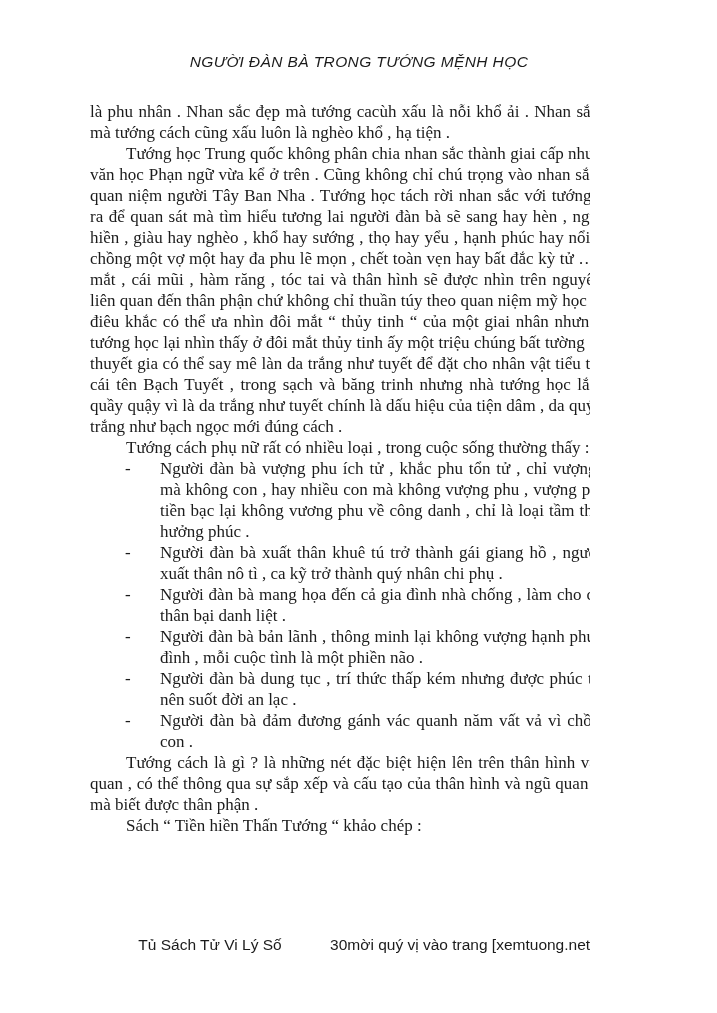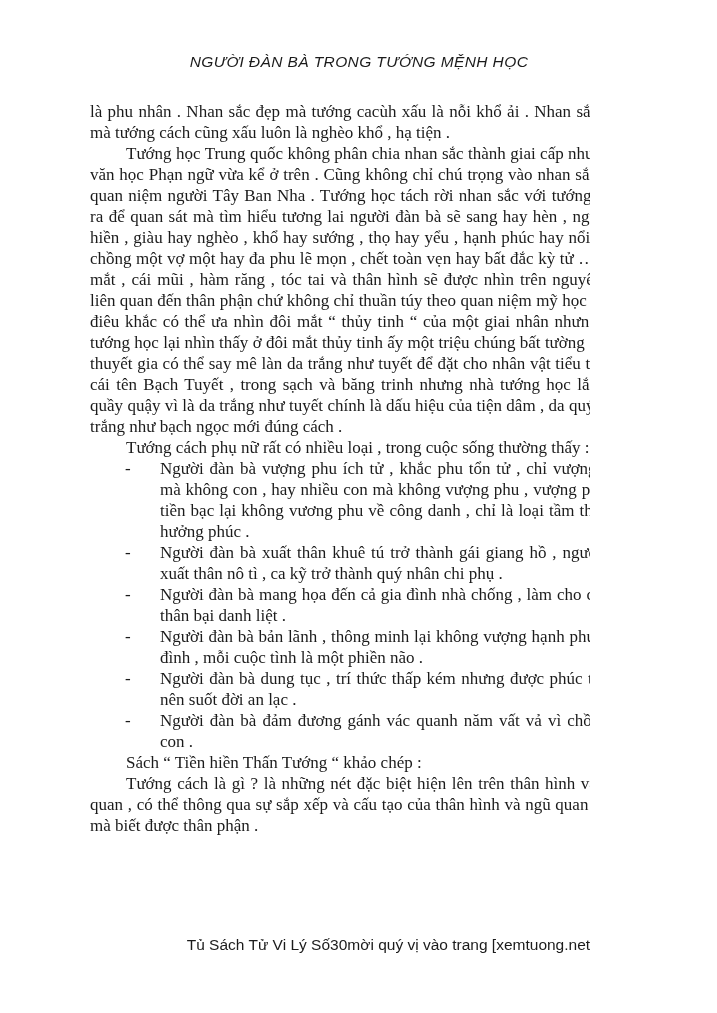--- a/index.html
+++ b/index.html
@@ -64,21 +64,21 @@
     position: absolute;
     top: 936px;
     left: 90px;
     width: 538px;
     font-family: "Liberation Sans", sans-serif;
     font-size: 15.5px;
     color: #1b1b1b;
     display: flex;
     align-items: baseline;
   }
-  .footer .f-left  { flex: 1; text-align: right;  white-space: nowrap; }
+  .footer .f-left  { flex: 1; text-align: center;  white-space: nowrap; }
   .footer .f-mid   { flex: 0 0 auto; text-align: center; }
   .footer .f-right { flex: 1; text-align: center; white-space: nowrap; }
 </style>
 </head>
 <body>
 
 <div class="page">
 
   <div class="doc-title">NGƯỜI ĐÀN BÀ TRONG TƯỚNG MỆNH HỌC</div>
 
@@ -110,23 +110,23 @@
       <li>
         <span class="dash">-</span>
         <span>Người đàn bà dung tục , trí thức thấp kém nhưng được phúc tường nên suốt đời an lạc .</span>
       </li>
       <li>
         <span class="dash">-</span>
         <span>Người đàn bà đảm đương gánh vác quanh năm vất vả vì chồng vì con .</span>
       </li>
     </ul>
 
+    <p class="indent">Tướng cách là gì ? là những nét đặc biệt hiện lên trên thân hình và ngũ quan , có thể thông qua sự sắp xếp và cấu tạo của thân hình và ngũ quan bộ vị mà biết được thân phận .</p>
+
     <p class="indent">Sách “ Tiền hiền Thấn Tướng “ khảo chép :</p>
-
-    <p class="indent">Tướng cách là gì ? là những nét đặc biệt hiện lên trên thân hình và ngũ quan , có thể thông qua sự sắp xếp và cấu tạo của thân hình và ngũ quan bộ vị mà biết được thân phận .</p>
 
   </div>
 
   <div class="footer">
     <span class="f-left">Tủ Sách Tử Vi Lý Số</span>
     <span class="f-mid">30</span>
     <span class="f-right">mời quý vị vào trang [xemtuong.net] xem</span>
   </div>
 
 </div>

